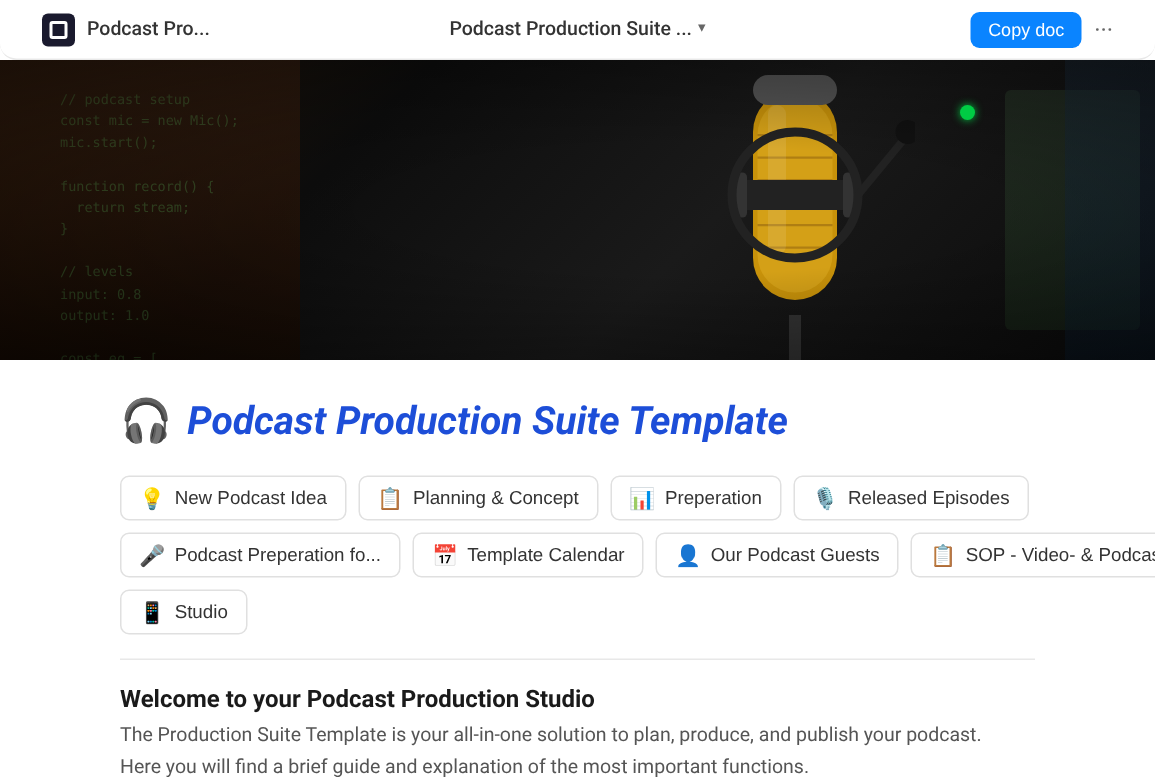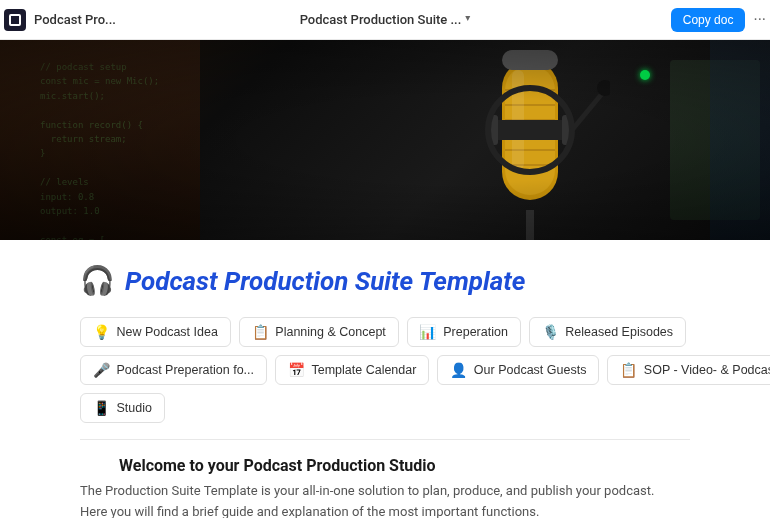--- a/index.html
+++ b/index.html
@@ -10,26 +10,27 @@
       height: 518px;
       overflow: hidden;
       color: #1a1a1a;
     }
 
     
     .topbar {
       display: flex;
       align-items: center;
       justify-content: space-between;
-      padding: 0 4px;
+      padding: 0 28px;
       height: 40px;
       background: #fff;
       border-bottom: 1px solid #e8e8e8;
       position: relative;
       z-index: 10;
+      border-radius: 11px;
     }
     .topbar-left {
       display: flex;
       align-items: center;
       gap: 8px;
     }
     .app-icon {
       width: 22px;
       height: 22px;
       background: #1a1a2e;
@@ -196,21 +197,20 @@
       border-top: 1px solid #e8e8e8;
       margin: 12px 0 16px 0;
     }
 
     
     .welcome-title {
       font-size: 16px;
       font-weight: 700;
       color: #1a1a1a;
       margin-bottom: 6px;
-      margin-left: 39px;
     }
     .welcome-text {
       font-size: 13px;
       color: #555;
       line-height: 1.6;
       max-width: 600px;
     }
   </style>
 </head>
 <body>

